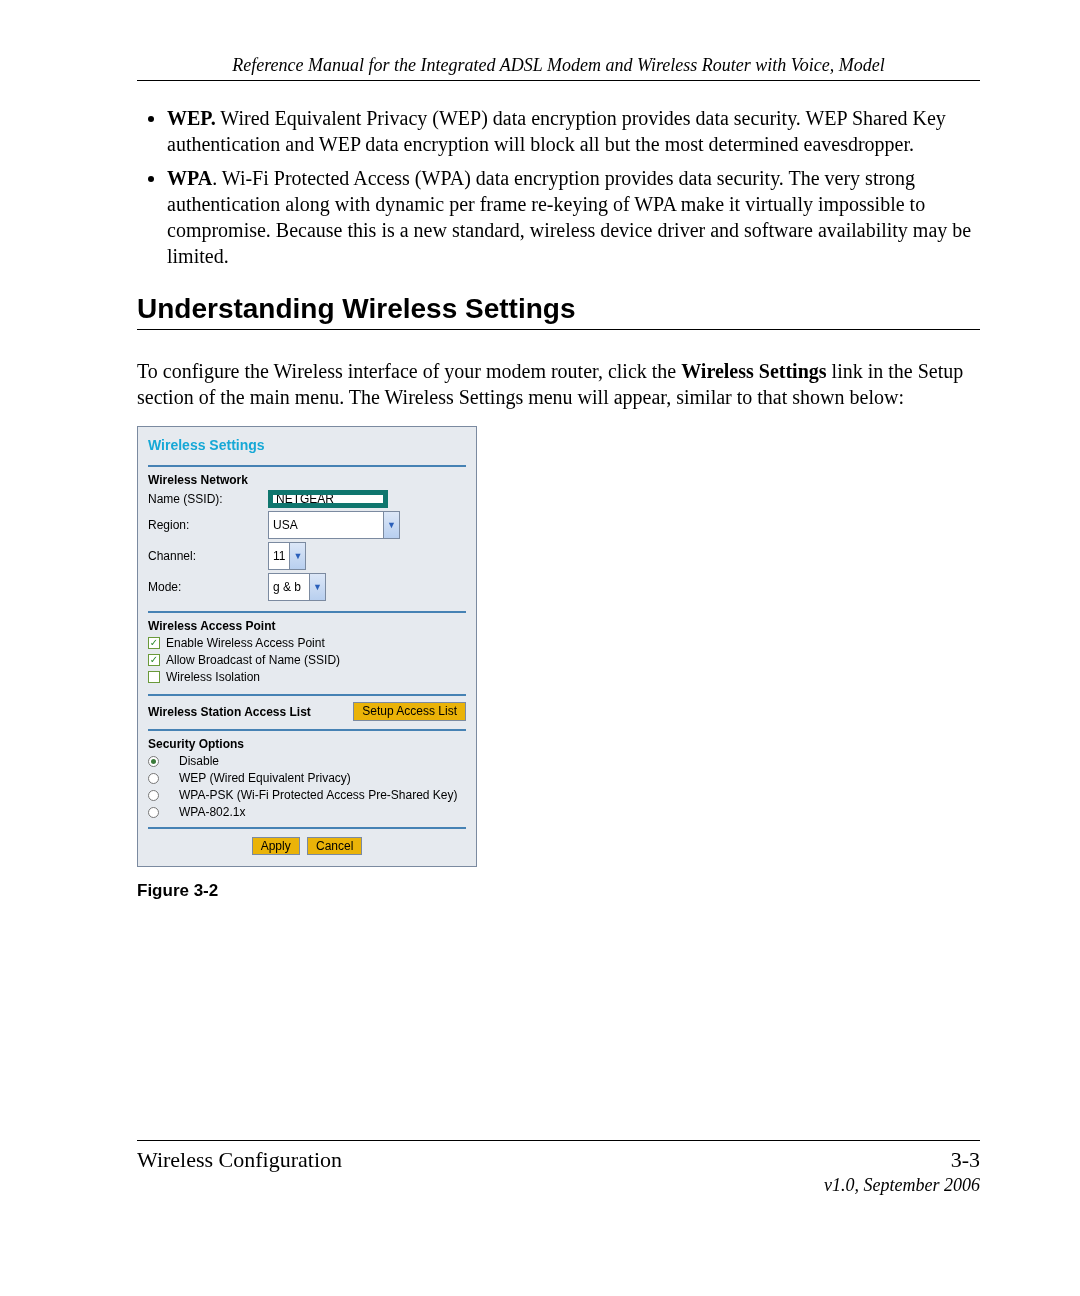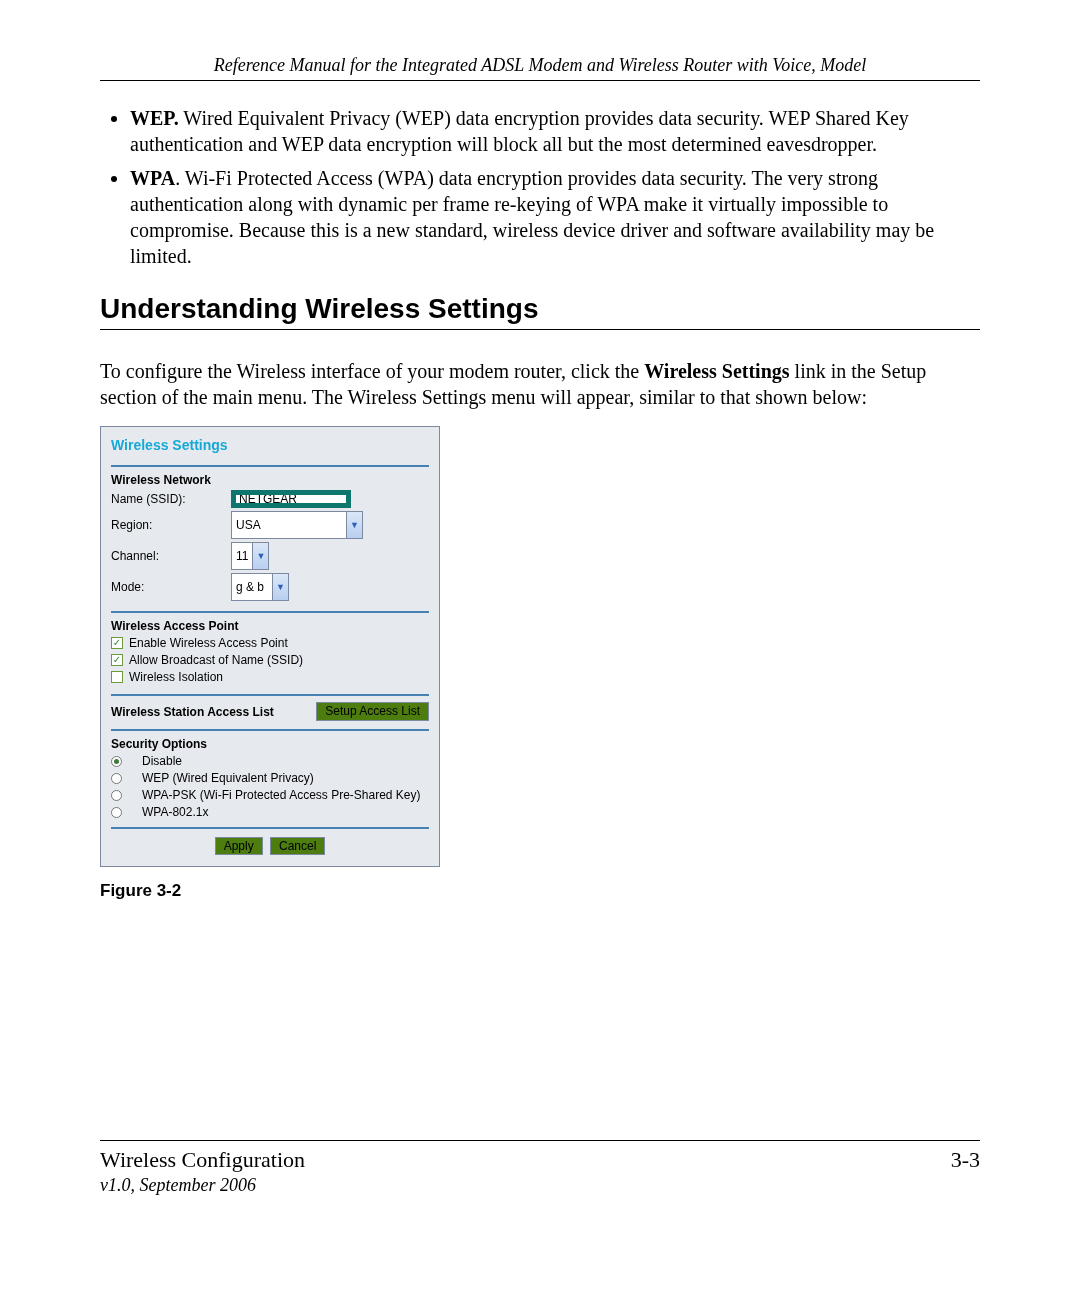--- a/index.html
+++ b/index.html
@@ -11,20 +11,21 @@
     width: 1080px;
     height: 1296px;
     position: relative;
     box-sizing: border-box;
   }
   .page {
     padding: 55px 100px 40px 100px;
     box-sizing: border-box;
     height: 100%;
     position: relative;
+    margin-left: 37px;
   }
   .running-header {
     text-align: center;
     font-style: italic;
     font-size: 18px;
     margin-bottom: 4px;
   }
   .hr {
     border: none;
     border-top: 1.5px solid #000;
@@ -175,21 +176,21 @@
   .wsal-row {
     display: flex;
     align-items: center;
     justify-content: space-between;
     margin: 2px 0 2px 0;
   }
   .wsal-row b { font-size: 12px; }
   .ui-button {
     font-family: Arial, Helvetica, sans-serif;
     font-size: 12px;
-    background: #4d7c0f;
+    background: #eab308;
     border: 1px solid #7b8aa0;
     padding: 1px 8px;
     box-sizing: border-box;
     height: 19px;
     line-height: 15px;
     cursor: default;
   }
   .btn-row {
     text-align: center;
     margin-top: 10px;
@@ -206,21 +207,21 @@
     left: 100px; right: 100px;
     bottom: 100px;
   }
   .footer-row {
     display: flex;
     justify-content: space-between;
     font-size: 22px;
     font-family: "Times New Roman", Times, serif;
   }
   .footer-version {
-    text-align: left;
+    text-align: right;
     font-style: italic;
     font-size: 18px;
     margin-top: 2px;
   }
 </style>
 </head>
 <body>
 
 <div class="page">
   <div class="running-header">Reference Manual for the Integrated ADSL Modem and Wireless Router with Voice, Model</div>

